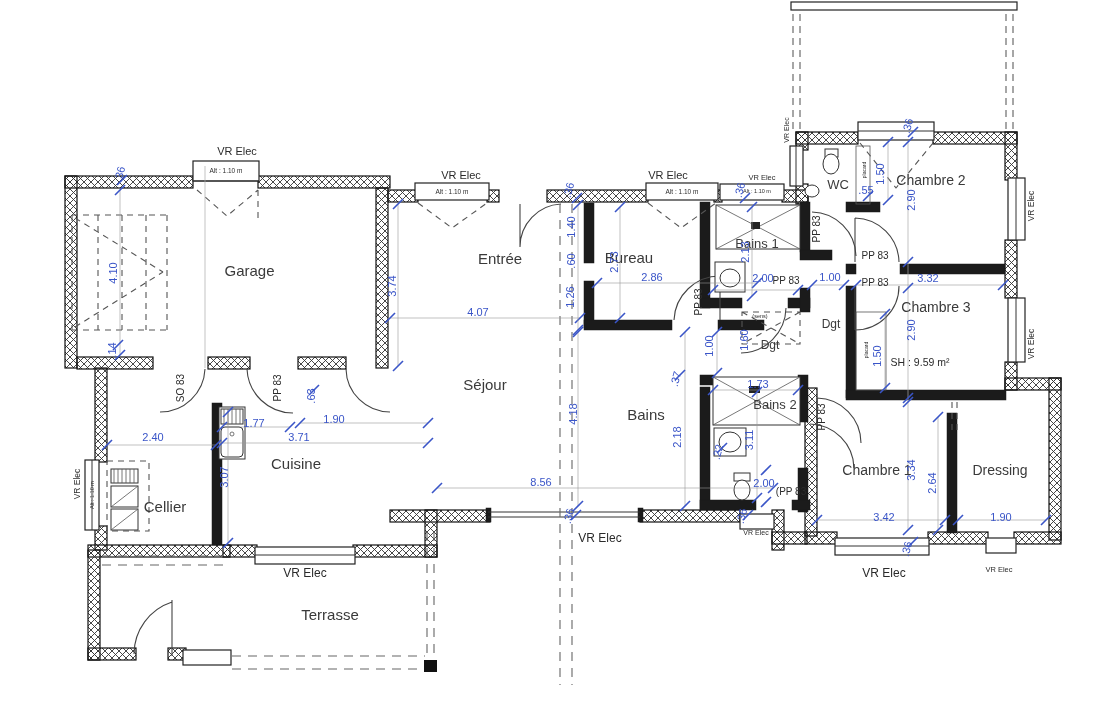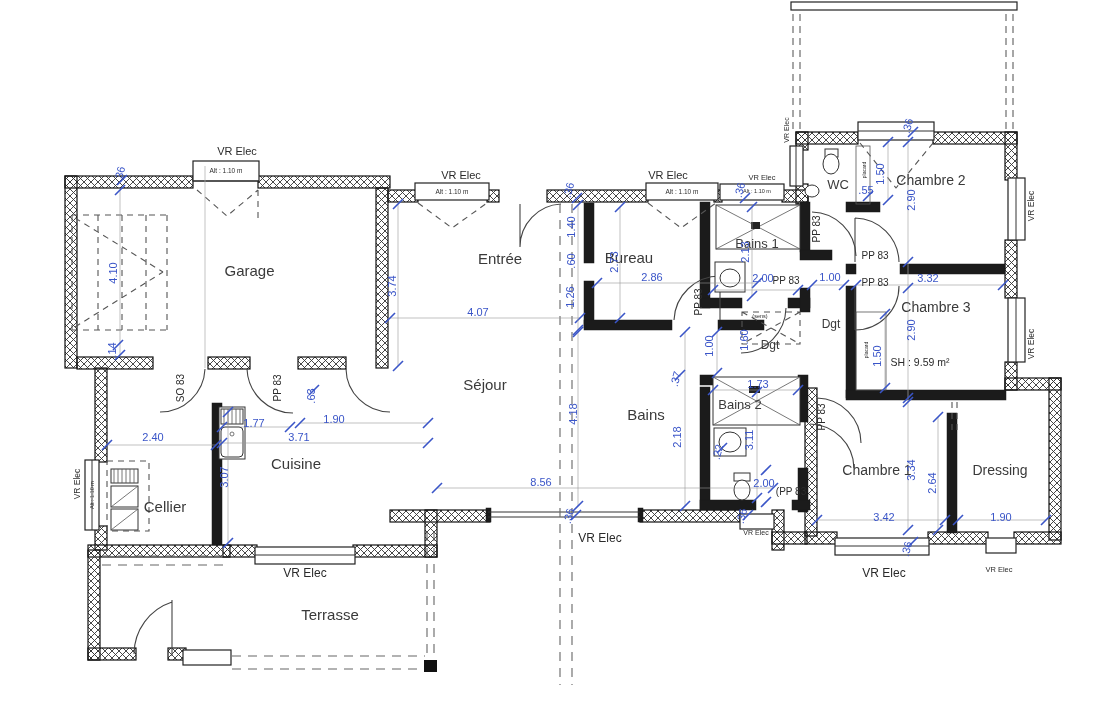--- a/index.html
+++ b/index.html
@@ -323,21 +323,21 @@
       <span class="lbl rooms" style="left: 230px; top: 270px; font-size: 15px; transform: translate(-50%, -50%) rotate(0deg); padding-left: 39px;">Garage</span>
       <span class="lbl rooms" style="left: 500px; top: 258px; font-size: 15px; transform: translate(-50%, -50%) rotate(0deg);">Entrée</span>
       <span class="lbl rooms" style="left: 629px; top: 257px; font-size: 15px; transform: translate(-50%, -50%) rotate(0deg);">Bureau</span>
       <span class="lbl rooms" style="left: 485px; top: 384px; font-size: 15px; transform: translate(-50%, -50%) rotate(0deg);">Séjour</span>
       <span class="lbl rooms" style="left: 646px; top: 414px; font-size: 15px; transform: translate(-50%, -50%) rotate(0deg);">Bains</span>
       <span class="lbl rooms" style="left: 296px; top: 463px; font-size: 15px; transform: translate(-50%, -50%) rotate(0deg);">Cuisine</span>
       <span class="lbl rooms" style="left: 165px; top: 506px; font-size: 15px; transform: translate(-50%, -50%) rotate(0deg);">Cellier</span>
       <span class="lbl rooms" style="left: 330px; top: 614px; font-size: 15px; transform: translate(-50%, -50%) rotate(0deg);">Terrasse</span>
       <span class="lbl rooms" style="left: 838px; top: 184px; font-size: 13px; transform: translate(-50%, -50%) rotate(0deg);">WC</span>
       <span class="lbl rooms" style="left: 757px; top: 243px; font-size: 13px; transform: translate(-50%, -50%) rotate(0deg);">Bains 1</span>
-      <span class="lbl rooms" style="left: 740px; top: 404px; font-size: 13px; transform: translate(-50%, -50%) rotate(0deg);">Bains 2</span>
+      <span class="lbl rooms" style="left: 775px; top: 404px; font-size: 13px; transform: translate(-50%, -50%) rotate(0deg);">Bains 2</span>
       <span class="lbl rooms" style="left: 770px; top: 345px; font-size: 12px; transform: translate(-50%, -50%) rotate(0deg);">Dgt</span>
       <span class="lbl rooms" style="left: 831px; top: 324px; font-size: 12px; transform: translate(-50%, -50%) rotate(0deg);">Dgt</span>
       <span class="lbl rooms" style="left: 931px; top: 180px; font-size: 14px; transform: translate(-50%, -50%) rotate(0deg);">Chambre 2</span>
       <span class="lbl rooms" style="left: 936px; top: 307px; font-size: 14px; transform: translate(-50%, -50%) rotate(0deg);">Chambre 3</span>
       <span class="lbl rooms" style="left: 877px; top: 470px; font-size: 14px; transform: translate(-50%, -50%) rotate(0deg);">Chambre 1</span>
       <span class="lbl rooms" style="left: 1000px; top: 470px; font-size: 14px; transform: translate(-50%, -50%) rotate(0deg);">Dressing</span>
     </div>
   <div id="layer-dimensions">
       <span class="lbl dimensions" style="left: 478px; top: 312px; font-size: 11px; transform: translate(-50%, -50%) rotate(0deg); color: rgb(58, 85, 200);">4.07</span>
       <span class="lbl dimensions" style="left: 652px; top: 277px; font-size: 11px; transform: translate(-50%, -50%) rotate(0deg); color: rgb(58, 85, 200);">2.86</span>

